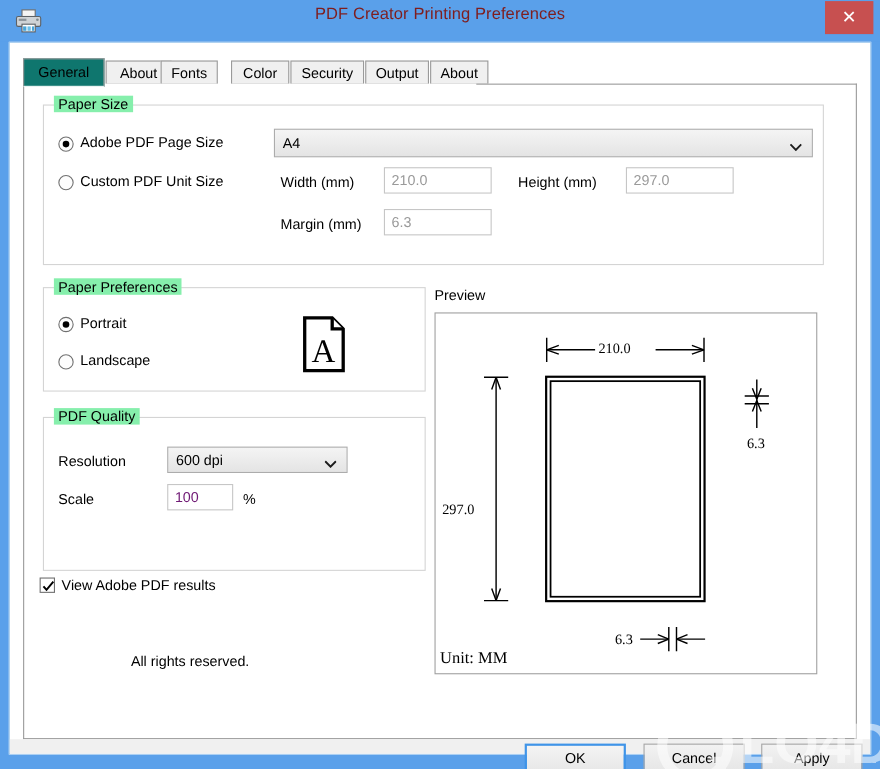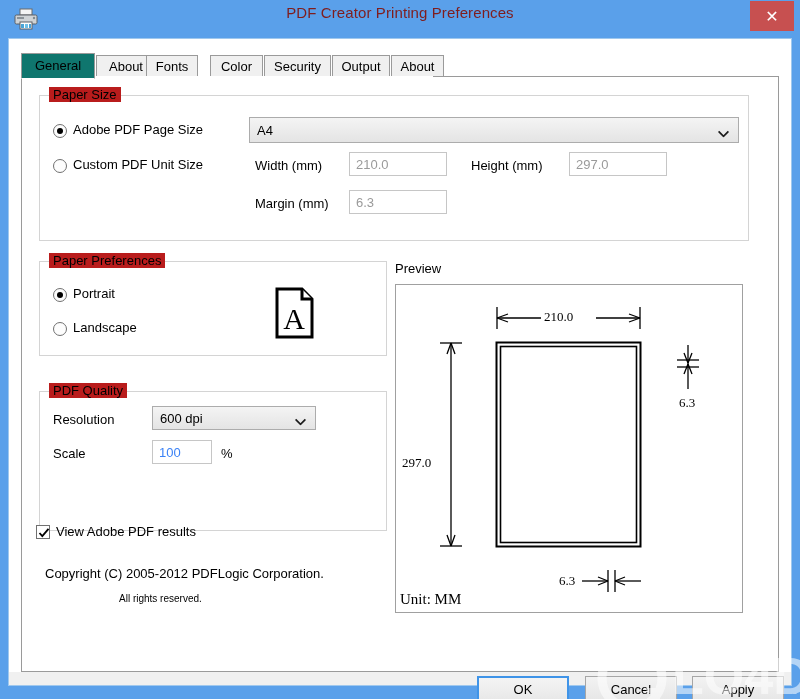--- a/index.html
+++ b/index.html
@@ -77,21 +77,21 @@
   }
   
   .group{
     position:absolute;
     border:1px solid #d4d4d4;
     box-sizing:border-box;
     background:transparent;
   }
   .group-label{
     position:absolute;top:-9px;left:9px;
-    background:#b91c1c;padding:0 4px;
+    background:#86efac;padding:0 4px;
     font-size:13px;color:#000;white-space:nowrap;
   }
   
   .radio{
     position:absolute;width:14px;height:14px;border-radius:50%;
     border:1px solid #707070;background:#fdfdfd;box-sizing:border-box;
     cursor:default;
   }
   .radio.on::after{
     content:"";position:absolute;left:3px;top:3px;width:6px;height:6px;
@@ -121,21 +121,21 @@
   .tbox{
     position:absolute;box-sizing:border-box;
     background:#ffffff;border:1px solid #c6c6c6;
     font-size:13px;
     cursor:text;
   }
   .tbox .ttext{
     position:absolute;left:6px;top:50%;transform:translateY(-50%);
     font-size:13px;color:#9a9a9a;
   }
-  .tbox.enabled .ttext{color:#3b82f6;}
+  .tbox.enabled .ttext{color:#701a75;}
   
   .chk{
     position:absolute;width:14px;height:14px;
     border:1px solid #707070;background:#fff;box-sizing:border-box;
     cursor:default;
   }
   .chk svg{position:absolute;left:1px;top:1px;}
   
   .preview-label{
     position:absolute;font-size:13px;color:#000;
@@ -258,21 +258,21 @@
     <span class="lbl" style="left:64px;top:281px;">Landscape</span>
 
     <span style="position:absolute;left:265px;top:248px;">
       <svg width="42" height="52" viewBox="0 0 42 52">
         <path d="M3 2 H28 L38 12 V50 H3 Z" fill="#ffffff" stroke="#000000" stroke-width="3" stroke-linejoin="miter"></path>
         <path d="M28 2 L28 12 L38 12" fill="#ffffff" stroke="#000000" stroke-width="3" stroke-linejoin="miter"></path>
         <text x="20" y="42" font-family="Liberation Serif, serif" font-size="30" text-anchor="middle" fill="#000">A</text>
       </svg>
     </span>
 
-    <div class="group" style="left:30px;top:352px;width:348px;height:140px;">
+    <div class="group" style="left:30px;top:340px;width:348px;height:140px;">
       <span class="group-label">PDF Quality</span>
     </div>
 
     <span class="lbl" style="left:44px;top:373px;">Resolution</span>
     <div class="combo" style="left:143px;top:367px;width:164px;height:24px;">
       <span class="ctext">600 dpi</span>
       <span class="carrow">
         <svg width="11" height="7" viewBox="0 0 11 7">
               <path d="M0.6 0.8 L5.5 5.8 L10.4 0.8" fill="none" stroke="#1c1c1c" stroke-width="1.7"></path>
             </svg>
@@ -285,22 +285,21 @@
     </div>
     <span class="lbl" style="left:212px;top:407px;">%</span>
 
     <div class="chk" style="left:27px;top:486px;">
       <svg width="12" height="12" viewBox="0 0 12 12">
         <path d="M1.5 6 L4.3 9.2 L10.5 1.8" fill="none" stroke="#000" stroke-width="1.8"></path>
       </svg>
     </div>
     <span class="lbl" style="left:47px;top:485px;">View Adobe PDF results</span>
 
-    <span class="lbl" style="left:36px;top:527px;font-size:13px;">Copyright (C) 2005-2012 PDFLogic Corporation.</span>
-    <span class="lbl" style="left:110px;top:554px;font-size:10px;">All rights reserved.</span>
+    <span class="lbl" style="left:110px;top:554px;font-size:13px;">All rights reserved.</span>
 
     <span class="preview-label" style="left:386px;top:222px;">Preview</span>
     <div class="preview-box" style="left:386px;top:245px;width:348px;height:329px;">
 
       <svg width="346" height="327" viewBox="0 0 346 327">
 
         <rect x="100.5" y="57.5" width="144" height="204" fill="#ffffff" stroke="#000000" stroke-width="2"></rect>
         <rect x="104.5" y="61.5" width="136" height="196" fill="#ffffff" stroke="#000000" stroke-width="1.6"></rect>
 
         <line x1="101" y1="22" x2="101" y2="44" stroke="#000" stroke-width="1.3"></line>

